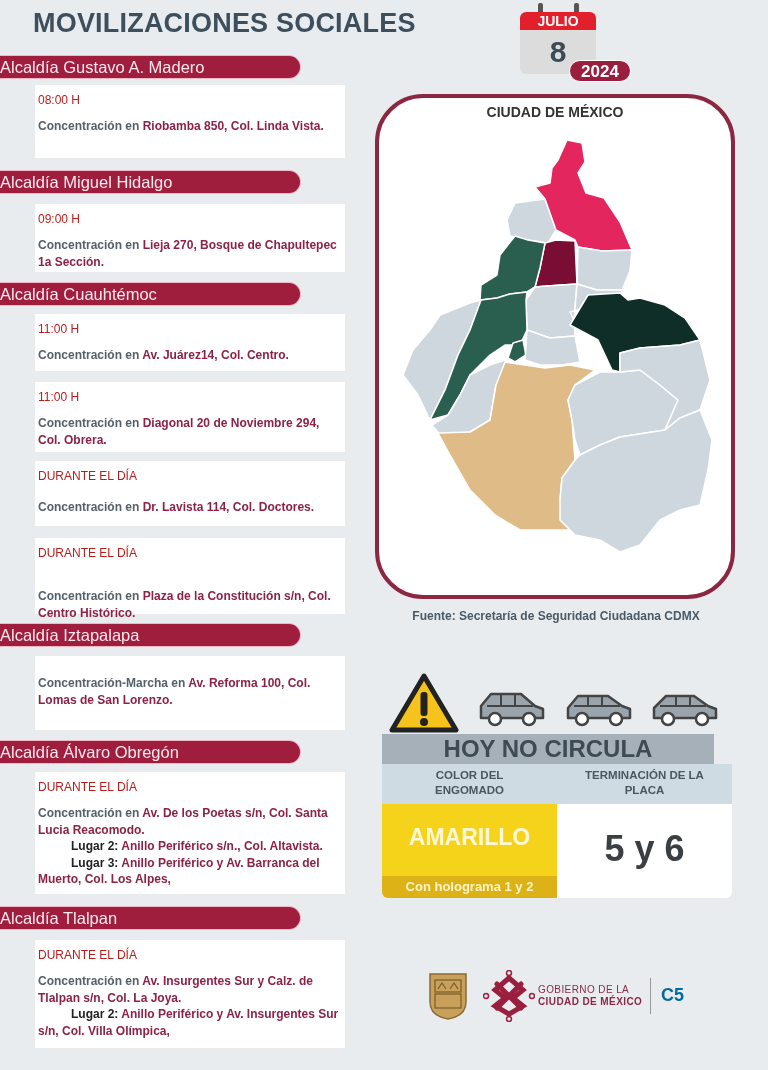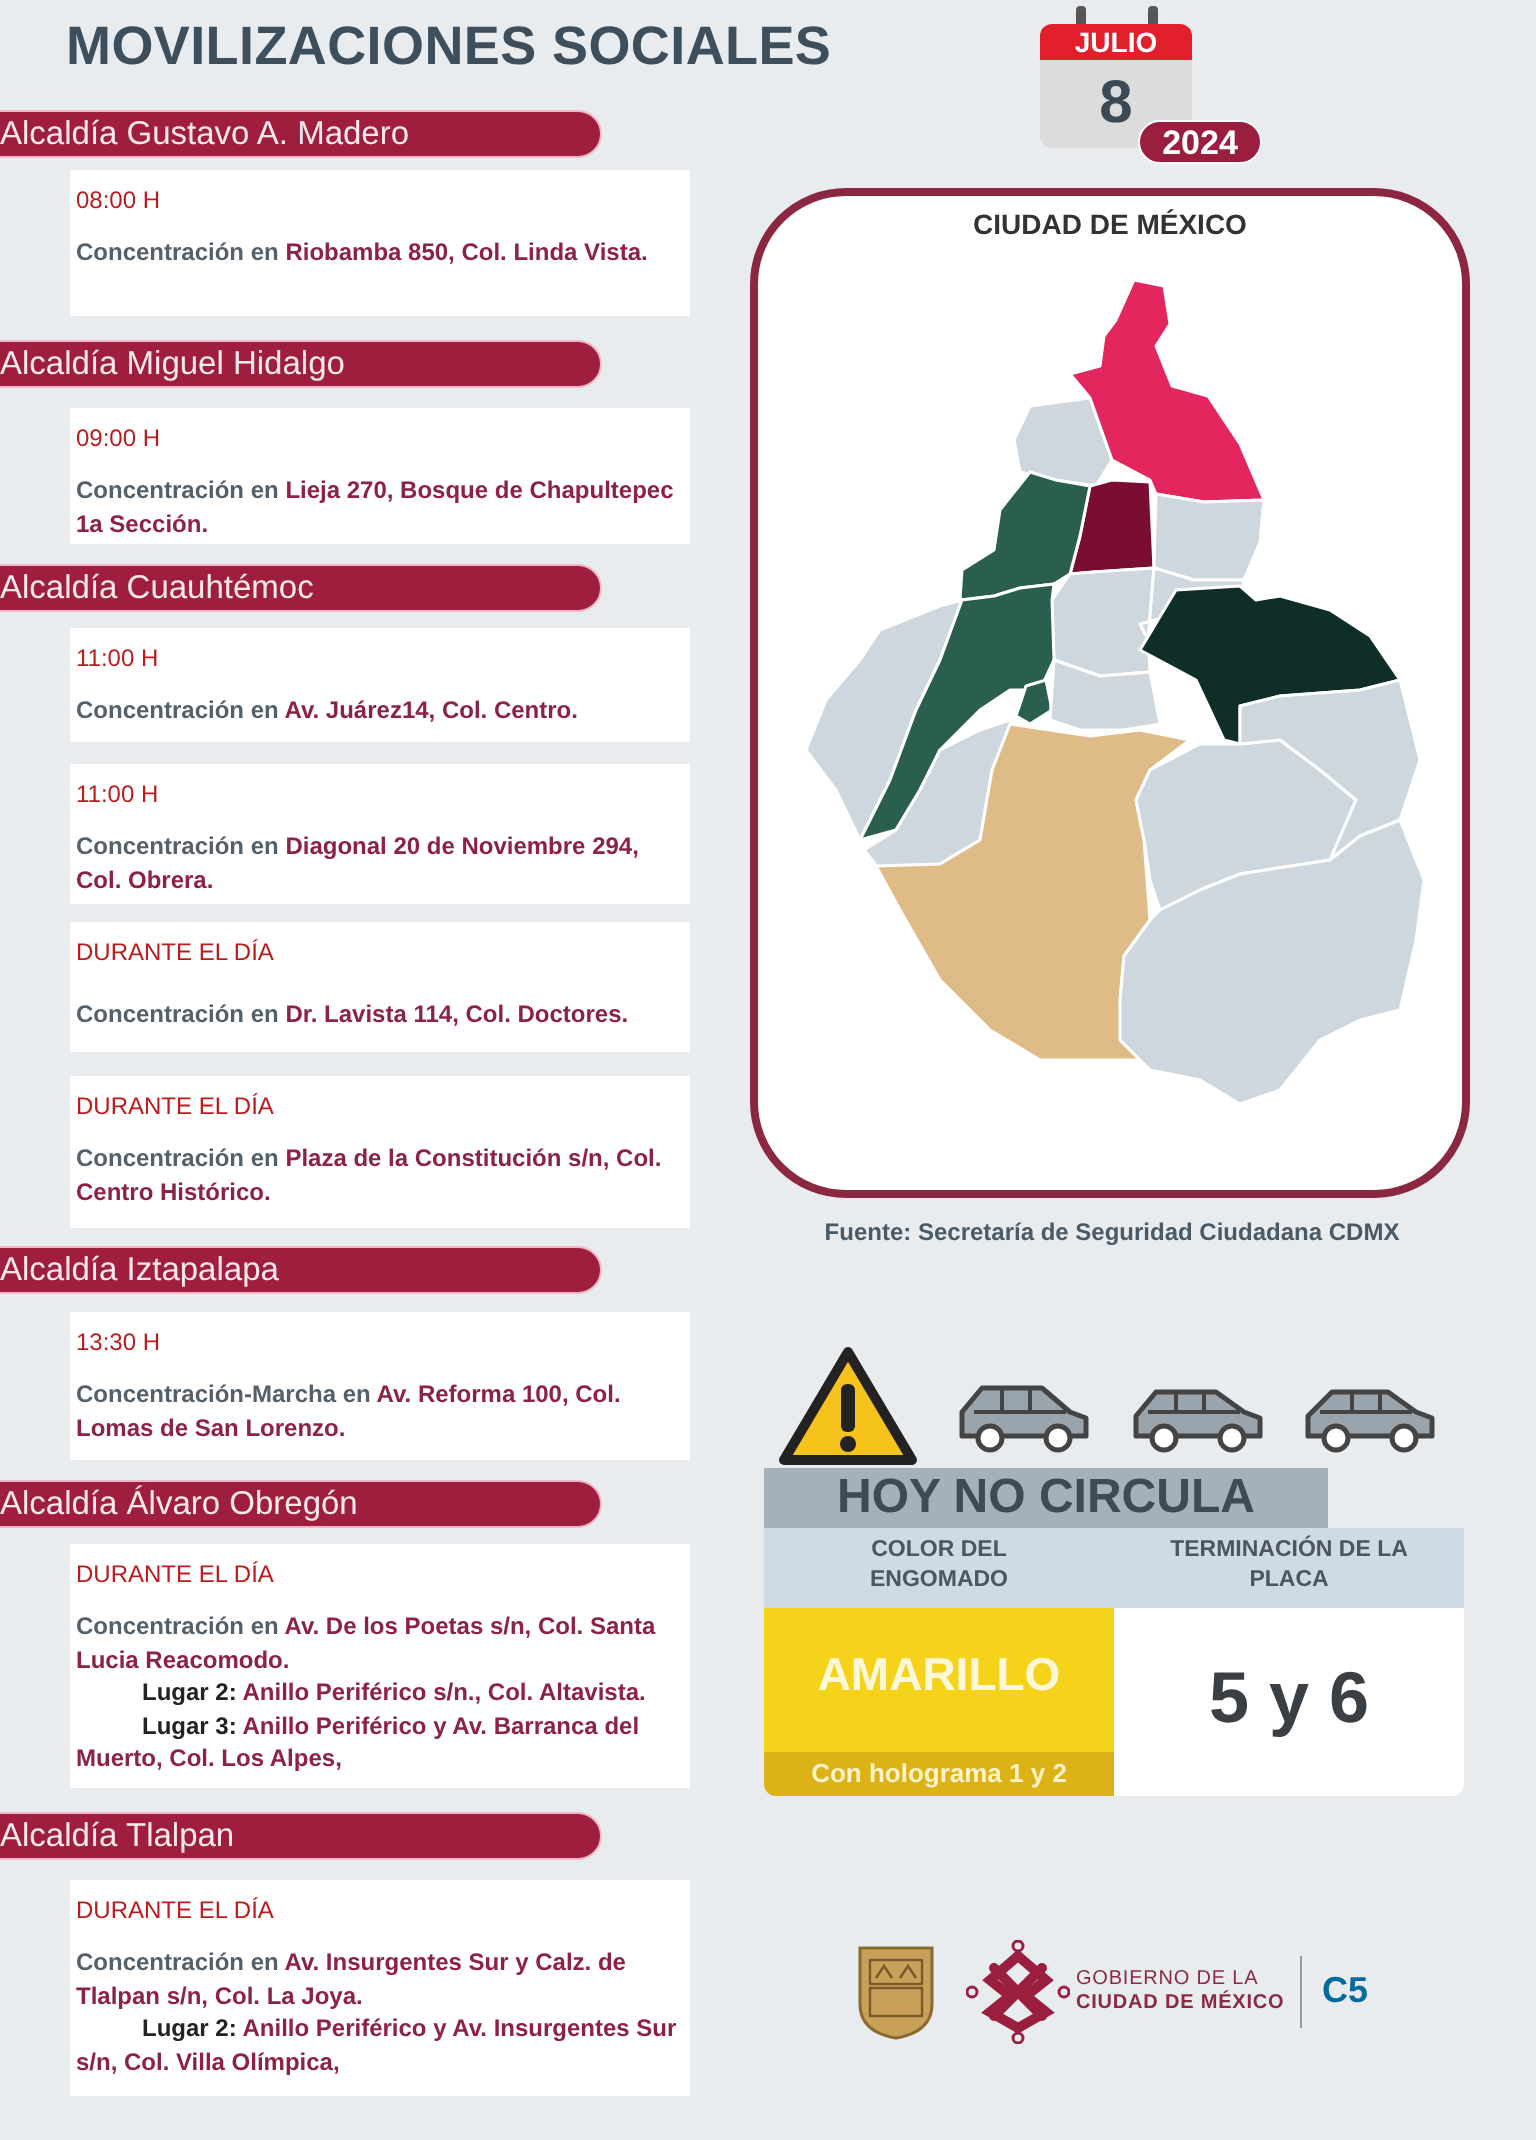--- a/index.html
+++ b/index.html
@@ -46,21 +46,21 @@
   .map-frame {
     position: absolute; left: 375px; top: 94px; width: 360px; height: 505px;
     border: 4px solid #8c2742; border-radius: 48px; background: #ffffff;
   }
   .map-title { position: absolute; top: 6px; width: 100%; text-align: center; font-size: 14px; font-weight: bold; color: #333; }
   .map-svg { position: absolute; left: 0; top: 0; }
   .source { position: absolute; left: 376px; top: 609px; width: 360px; text-align: center; font-size: 12px; font-weight: bold; color: #4a5a66; }
 
   
   .hnc { position: absolute; left: 382px; top: 672px; width: 350px; height: 228px; }
-  .hnc-title { position: absolute; left: 0; top: 62px; width: 282px; height: 30px; background: #a6b0b8;
+  .hnc-title { position: absolute; left: 0; top: 62px; width: 332px; height: 30px; background: #a6b0b8;
     color: #3e4a54; font-weight: bold; font-size: 24px; text-align: center; line-height: 30px; }
   .hnc-sub { position: absolute; left: 0; top: 92px; width: 350px; height: 40px; background: #cfdbe3; }
   .hnc-sub div { position: absolute; top: 4px; width: 175px; text-align: center; font-size: 11.5px; font-weight: bold; color: #4c5560; line-height: 15px; }
   .hnc-yellow { position: absolute; left: 0; top: 132px; width: 175px; height: 72px; background: #f5d31b;
     color: #fff8d8; font-weight: bold; font-size: 23px; text-align: center; line-height: 66px; }
   .hnc-holo { position: absolute; left: 0; top: 204px; width: 175px; height: 22px; background: #dcb216;
     color: #fff4c8; font-weight: bold; font-size: 13px; text-align: center; line-height: 22px; border-radius: 0 0 0 6px; }
   .hnc-white { position: absolute; left: 175px; top: 132px; width: 175px; height: 94px; background: #fff;
     color: #3a3f44; font-weight: bold; font-size: 36px; text-align: center; line-height: 90px; border-radius: 0 0 6px 0; }
 
@@ -104,26 +104,25 @@
 <div class="card" style="top:382px;height:70px">
   <div class="time">11:00 H</div>
   <div class="desc"><span>Concentración en </span><span class="addr">Diagonal 20 de Noviembre 294, Col. Obrera.</span></div>
 </div>
 <div class="card" style="top:461px;height:65px">
   <div class="time">DURANTE EL DÍA</div>
   <div class="desc" style="margin-top:16px"><span>Concentración en </span><span class="addr">Dr. Lavista 114, Col. Doctores.</span></div>
 </div>
 <div class="card" style="top:538px;height:76px">
   <div class="time">DURANTE EL DÍA</div>
-  <div class="desc" style="margin-top:11px"><span>Concentración en </span><span class="addr">Plaza de la Constitución s/n, Col. Centro Histórico.</span></div>
+  <div class="desc" style="margin-top:28px"><span>Concentración en </span><span class="addr">Plaza de la Constitución s/n, Col. Centro Histórico.</span></div>
 </div>
 
 <div class="section-bar" style="top:624px">Alcaldía Iztapalapa</div>
 <div class="card" style="top:656px;height:74px">
-  <div class="time">13:30 H</div>
   <div class="desc"><span>Concentración-Marcha en </span><span class="addr">Av. Reforma 100, Col. Lomas de San Lorenzo.</span></div>
 </div>
 
 <div class="section-bar" style="top:741px">Alcaldía Álvaro Obregón</div>
 <div class="card" style="top:772px;height:122px">
   <div class="time">DURANTE EL DÍA</div>
   <div class="desc">
     <span>Concentración en </span><span class="addr">Av. De los Poetas s/n, Col. Santa Lucia Reacomodo.</span><br>
     <span class="dark">Lugar 2: </span><span class="addr">Anillo Periférico s/n., Col. Altavista.</span><br>
     <span class="dark">Lugar 3: </span><span class="addr">Anillo Periférico y Av. Barranca del Muerto, Col. Los Alpes,</span>

